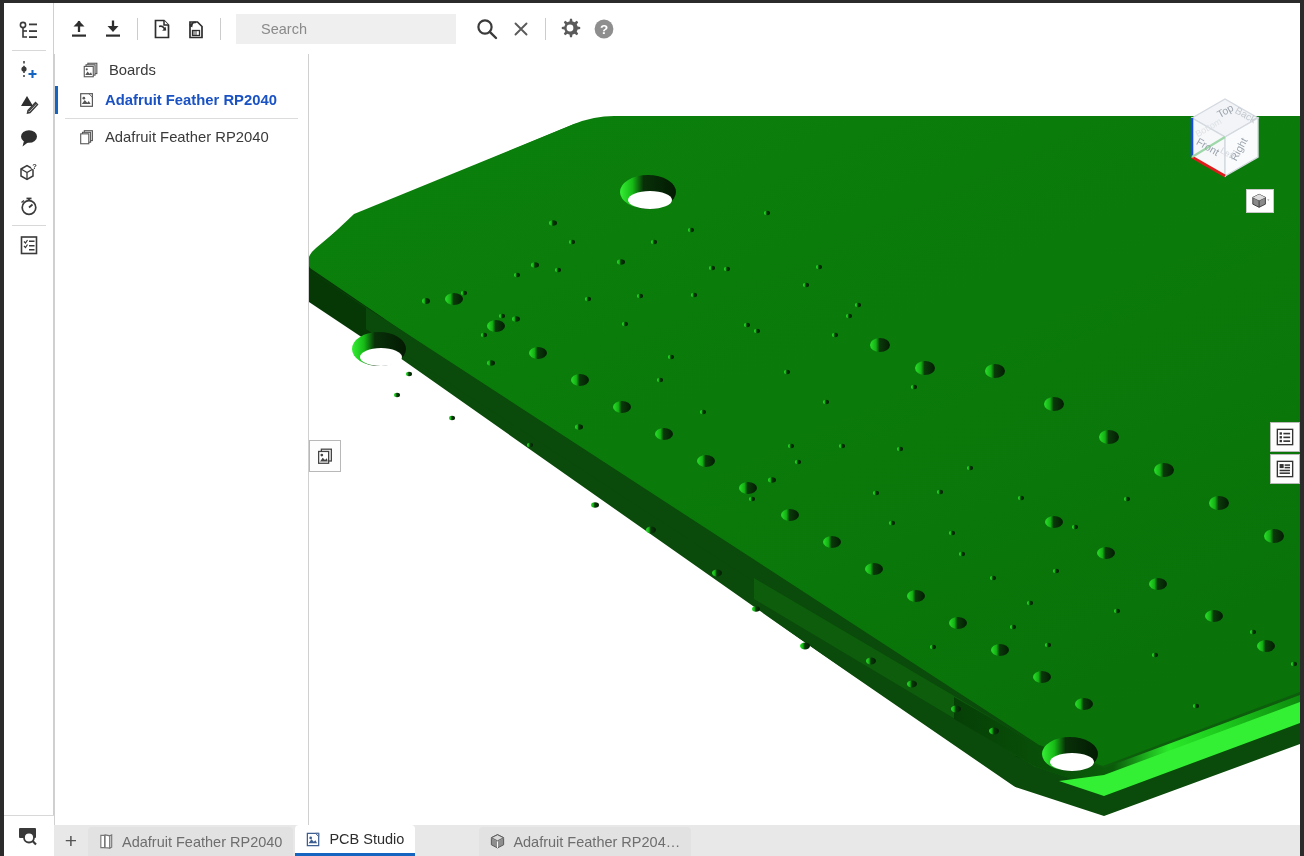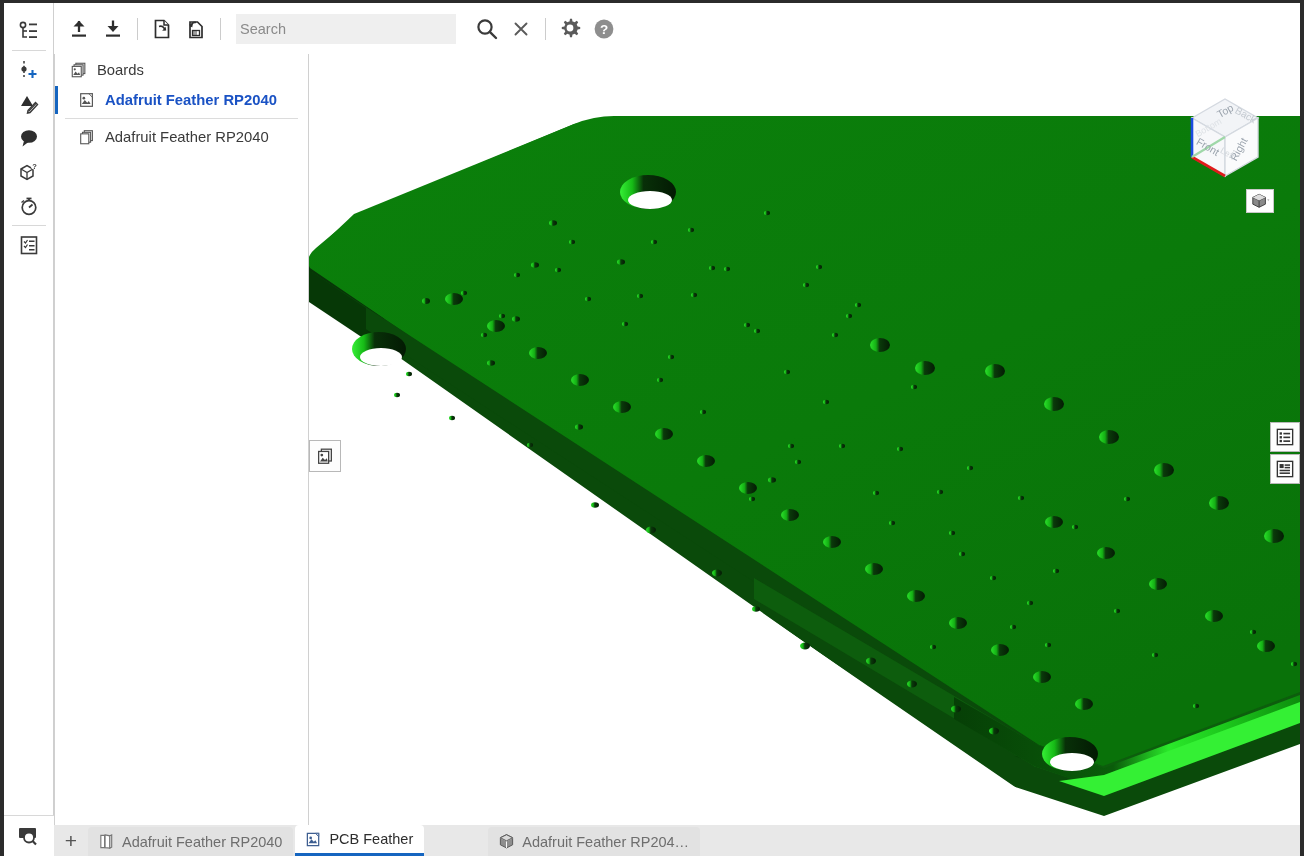--- a/index.html
+++ b/index.html
@@ -61,39 +61,39 @@
   }
   .tb-divider {
     width: 1px; height: 22px; background: #cccccc; margin: 0 7px;
   }
   #search-input {
     width: 220px; height: 30px;
     background: #efefef;
     border: none; outline: none;
     font-family: "Liberation Sans", sans-serif;
     font-size: 14.5px; color: #555;
-    padding: 0 4px;
+    padding: 0 25px;
     margin-left: 8px;
   }
   #search-input::placeholder { color: #8a8a8a; }
 
   
   #tree-panel {
     position: absolute; left: 50px; top: 44px;
     width: 255px; height: 781px;
     background: #ffffff;
     border: 1px solid #d0d0d0;
     border-top: none;
     z-index: 25;
   }
   .tree-row {
     position: relative;
     display: flex; align-items: center;
     height: 30px;
-    padding-left: 14px;
+    padding-left: 26px;
     cursor: pointer;
     font-size: 14.8px;
     color: #3a3a3a;
   }
   .tree-row.child { padding-left: 22px; }
   .tree-row.selected { color: #1a52c4; font-weight: 600; }
   .tree-row.selected::before {
     content: ""; position: absolute; left: 0; top: 1px;
     width: 3px; height: 28px; background: #1565c0;
   }
@@ -664,21 +664,21 @@
 
     <div class="tab active">
       <span class="tabicon">
         <svg width="17" height="17" viewBox="0 0 18 18">
           <rect x="2.5" y="2.5" width="12" height="13" fill="#fff" stroke="#3b5c8f" stroke-width="1.3"></rect>
           <path d="M11 2.5 L14.5 2.5 L14.5 6 Z" fill="#cfd9e8" stroke="#3b5c8f" stroke-width="0.9"></path>
           <circle cx="6" cy="7.3" r="1.4" fill="#3b5c8f"></circle>
           <path d="M3.8 13 L6.8 8.8 L9.3 11.5 L11 9.7 L12.8 13 Z" fill="#3b5c8f"></path>
         </svg>
       </span>
-      <span>PCB Feather</span>
+      <span>PCB Studio</span>
     </div>
 
     <div class="tab-spacer" style="width:62px;"></div>
 
     <div class="tab">
       <span class="tabicon">
         <svg width="17" height="17" viewBox="0 0 18 18">
           <path d="M2.5 5 L9 1.8 L15.5 5 L15.5 12.5 L9 15.8 L2.5 12.5 Z" fill="#8e8e8e" stroke="#555" stroke-width="1"></path>
           <path d="M2.5 5 L9 8.3 L15.5 5" fill="none" stroke="#fff" stroke-width="1"></path>
           <path d="M9 8.3 L9 15.8" fill="none" stroke="#fff" stroke-width="1"></path>

